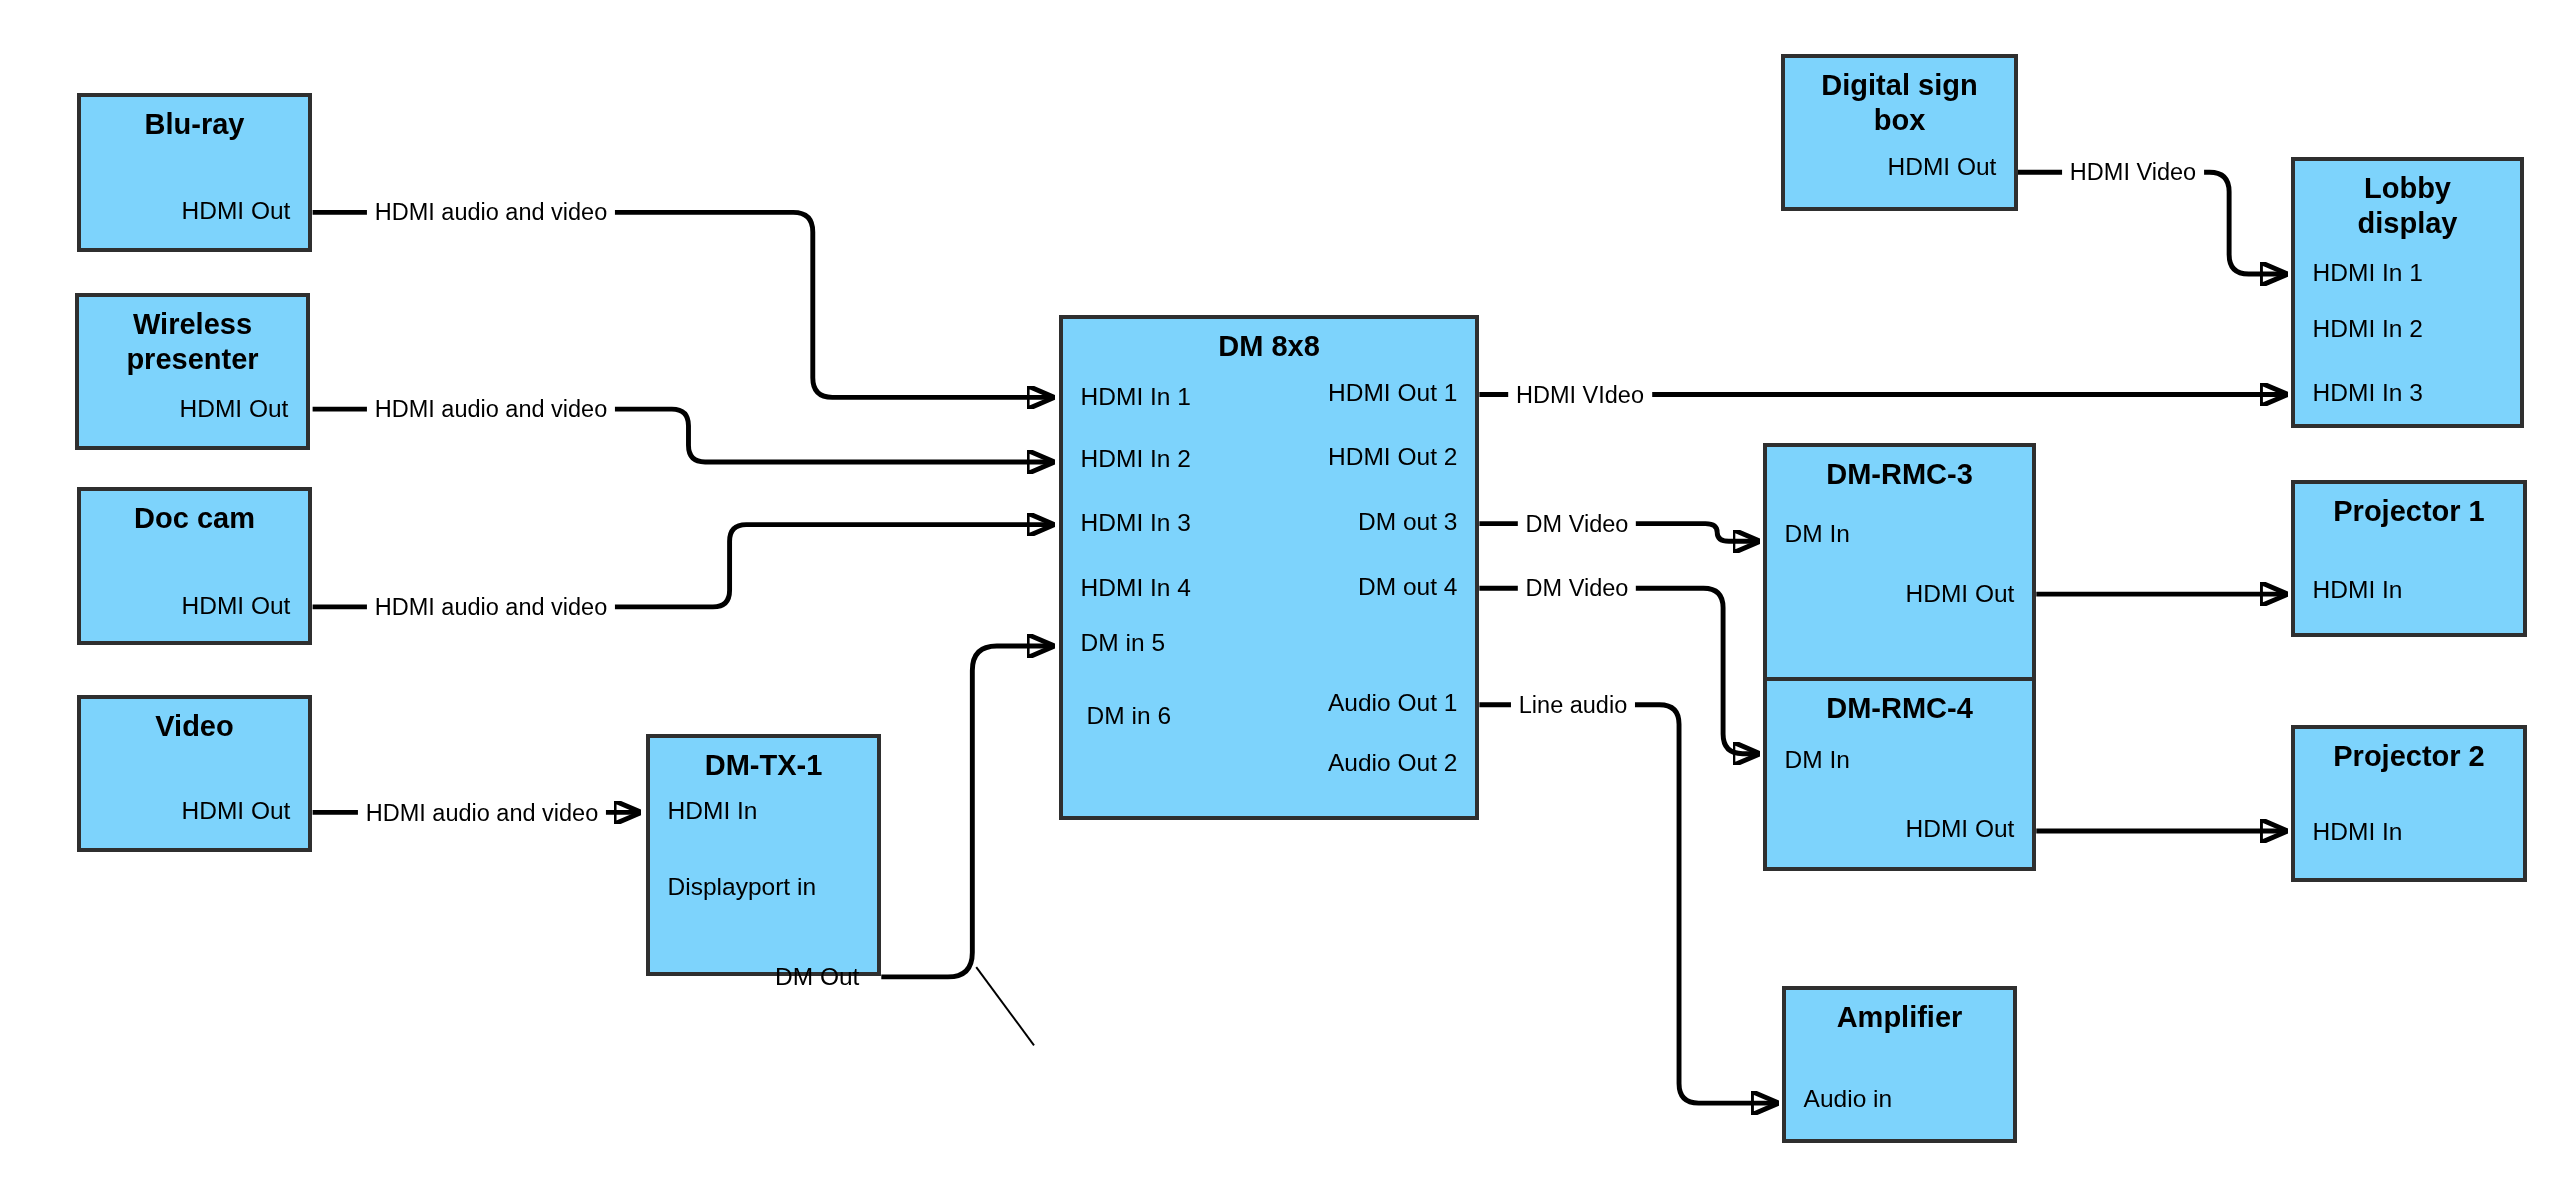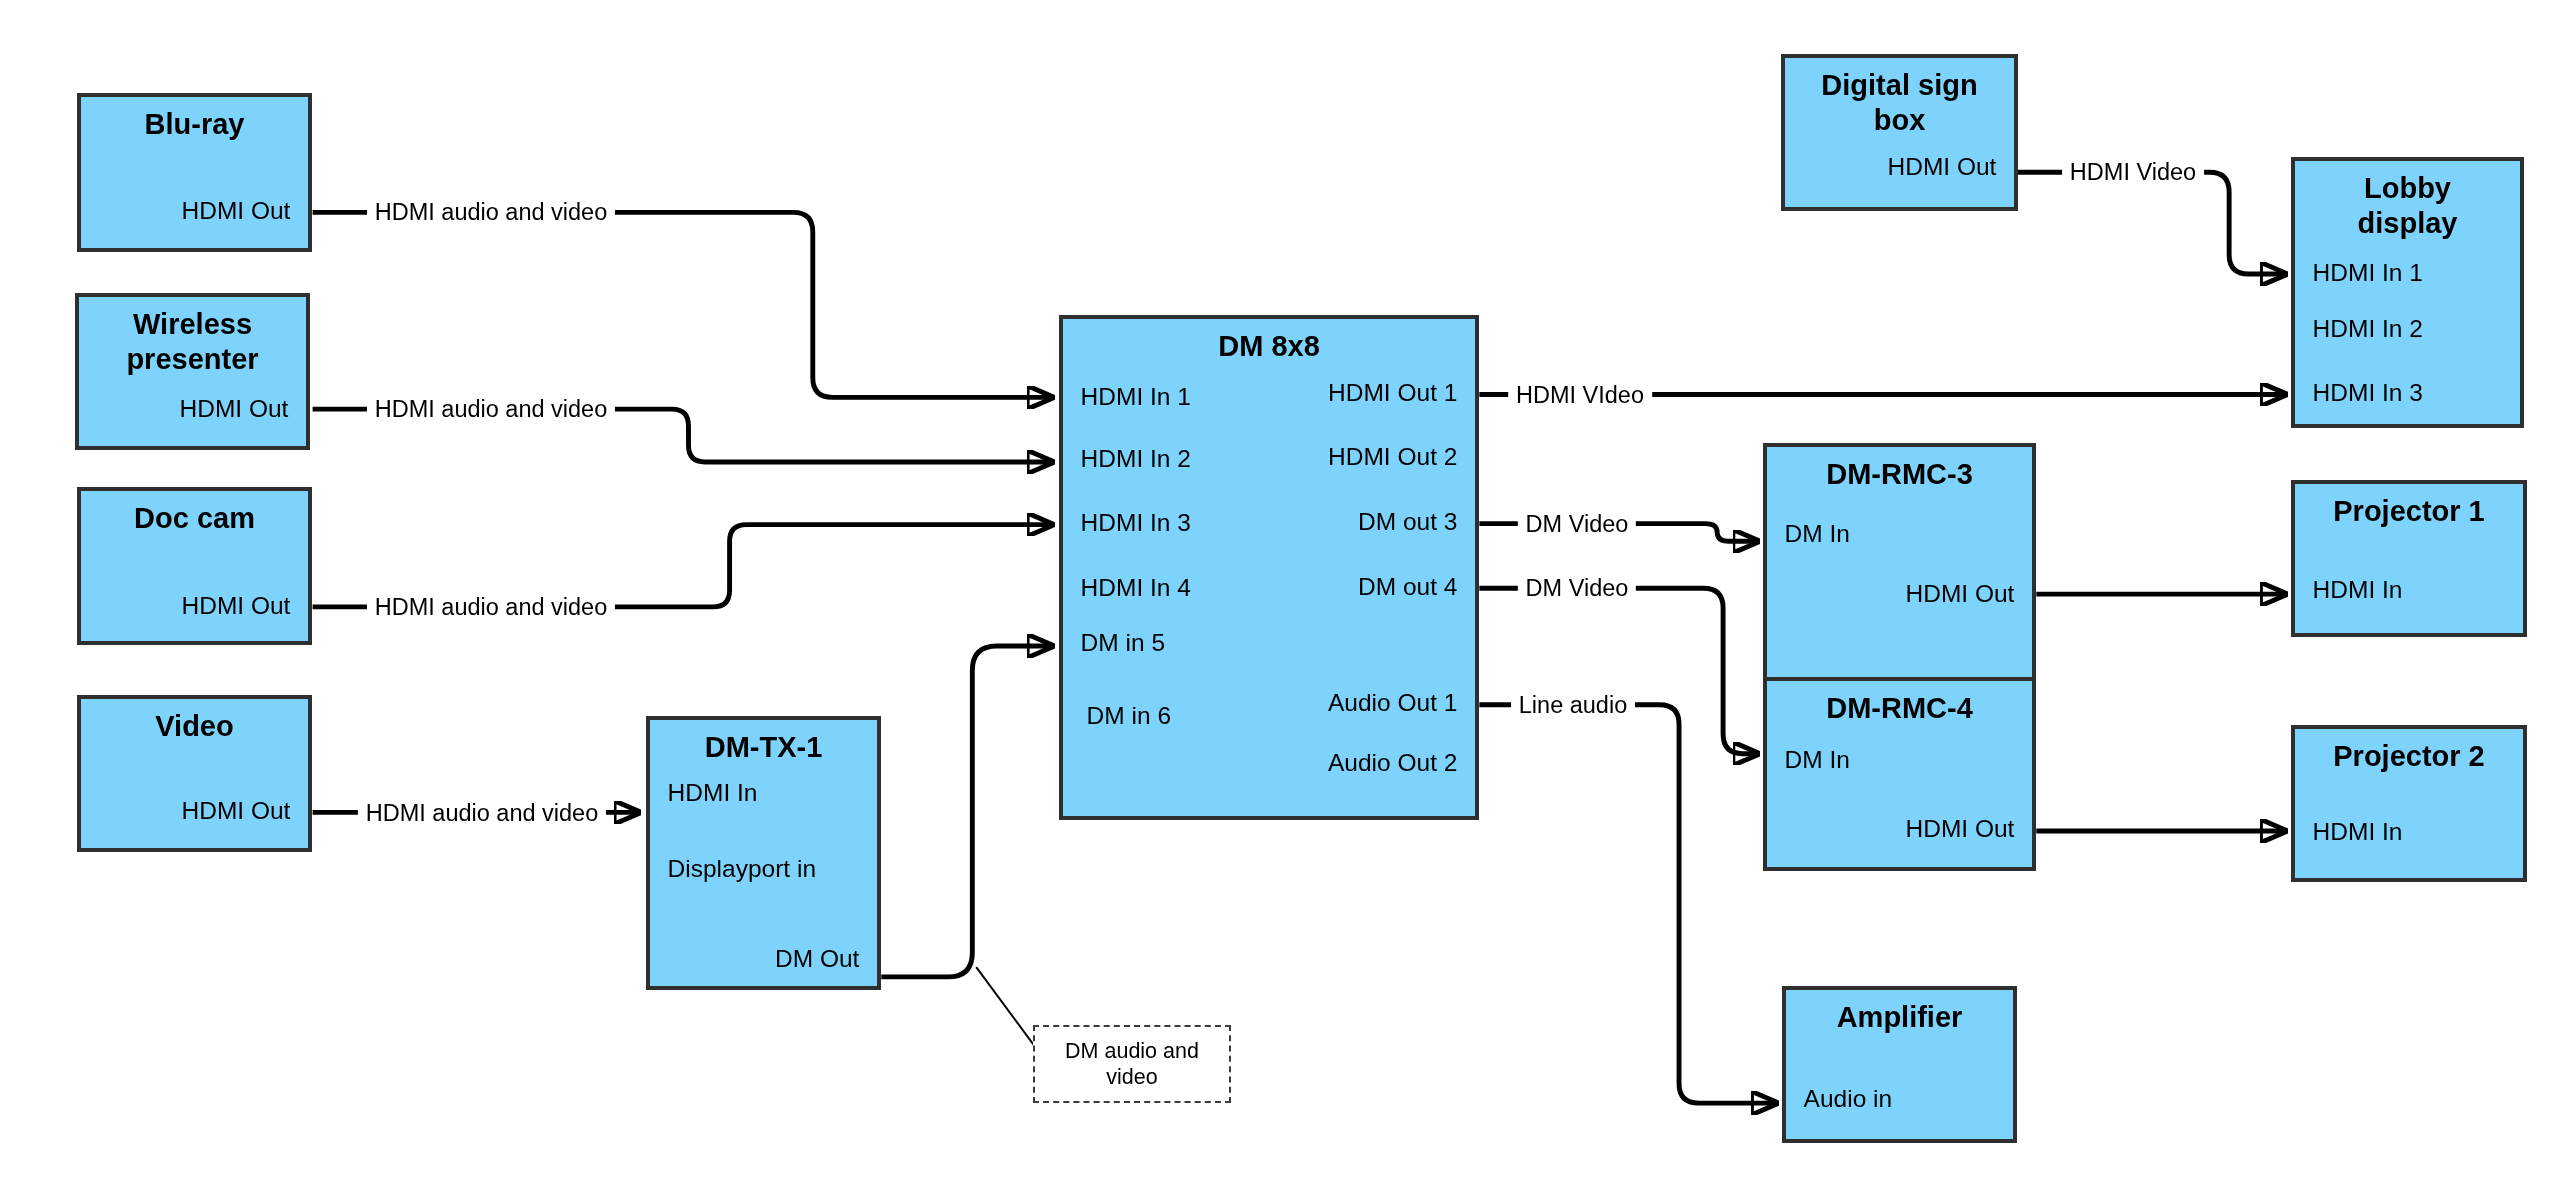--- a/index.html
+++ b/index.html
@@ -33,21 +33,21 @@
     border:2px dashed #3a3a3a;box-sizing:border-box;background:#fff;
     display:flex;align-items:center;justify-content:center;text-align:center;
     font-size:21.5px;line-height:26.4px;padding:0 21.5px;
   }
 
   
   #n-bluray{left:77px;top:93px;width:235px;height:159px;}
   #n-wireless{left:75px;top:293px;width:235px;height:157px;}
   #n-doccam{left:77px;top:487px;width:235px;height:158px;}
   #n-laptop{left:77px;top:695px;width:235px;height:157px;}
-  #n-dmtx1{left:646px;top:716px;width:235px;height:274px;}
+  #n-dmtx1{left:646px;top:734px;width:235px;height:242px;}
   #n-dm8x8{left:1059px;top:315px;width:420px;height:505px;}
   #n-digitalsign{left:1781px;top:54px;width:237px;height:157px;}
   #n-lobby{left:2291px;top:157px;width:233px;height:271px;}
   #n-rmc3{left:1763px;top:443px;width:273px;height:244px;}
   #n-proj1{left:2291px;top:480px;width:236px;height:157px;}
   #n-rmc4{left:1763px;top:677px;width:273px;height:194px;}
   #n-proj2{left:2291px;top:725px;width:236px;height:157px;}
   #n-amp{left:1782px;top:986px;width:235px;height:157px;}
 
   
@@ -192,16 +192,15 @@
   <div class="edge-label el-bluray">HDMI audio and video</div>
   <div class="edge-label el-wireless">HDMI audio and video</div>
   <div class="edge-label el-doccam">HDMI audio and video</div>
   <div class="edge-label el-laptop">HDMI audio and video</div>
   <div class="edge-label el-hdmiout1">HDMI VIdeo</div>
   <div class="edge-label el-digitalsign">HDMI Video</div>
   <div class="edge-label el-dmout3">DM Video</div>
   <div class="edge-label el-dmout4">DM Video</div>
   <div class="edge-label el-audioout1">Line audio</div>
 
-  <div class="callout">DM audio and video</div>
 
 </div>
 
 
 </body></html>

